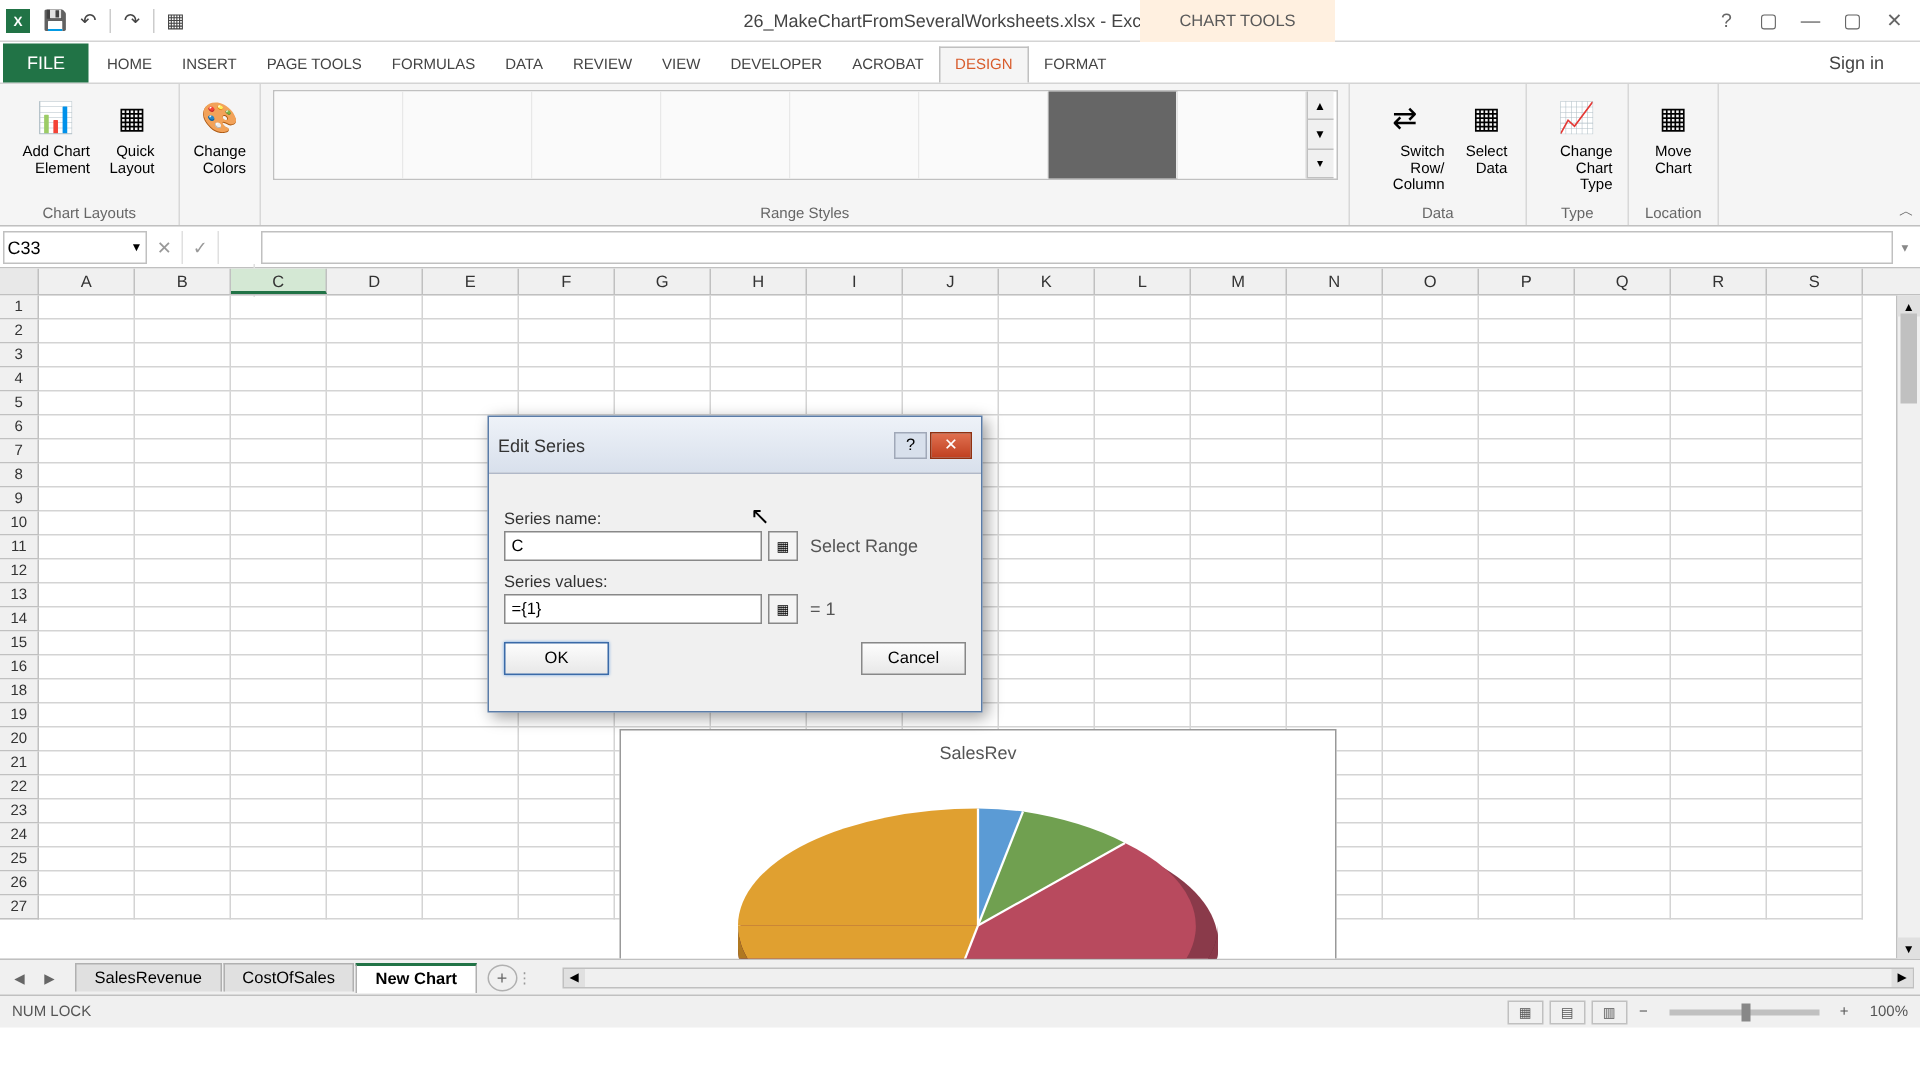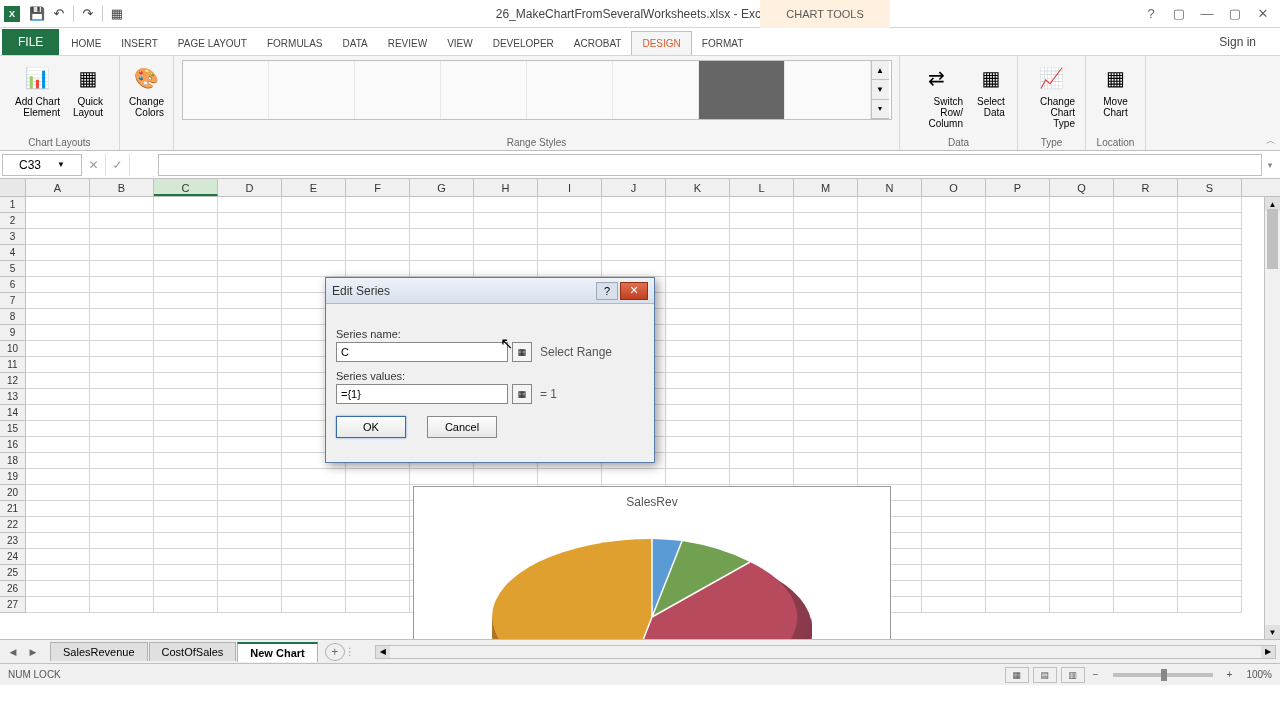--- a/index.html
+++ b/index.html
@@ -34,21 +34,21 @@
 .ribbon-btn .label { font-size: 10px; text-align: right; line-height: 11px; margin-top: 2px; }
 .chart-style-gallery { width: 710px; height: 60px; border: 1px solid #c0c0c0; background: #fff; display: flex; position: relative; }
 .style-item { width: 86px; height: 58px; border-right: 1px solid #e8e8e8; background: #fafafa; }
 .style-item.selected { background: #666; }
 .gallery-scroll { width: 18px; background: #f0f0f0; border-left: 1px solid #c0c0c0; display: flex; flex-direction: column; }
 .gallery-scroll div { flex: 1; display: flex; align-items: center; justify-content: center; font-size: 8px; border-bottom: 1px solid #c0c0c0; }
 .collapse-ribbon { position: absolute; right: 4px; bottom: 2px; font-size: 10px; color: #666; cursor: pointer; }
 
 
 .formula-bar { height: 28px; background: #fff; border-bottom: 1px solid #c0c0c0; display: flex; align-items: center; padding: 2px; }
-.name-box { width: 80px; height: 22px; border: 1px solid #c0c0c0; padding: 2px 16px; font-size: 12px; display: flex; align-items: center; justify-content: space-between; }
+.name-box { width: 96px; height: 22px; border: 1px solid #c0c0c0; padding: 2px 2px; font-size: 12px; display: flex; align-items: center; justify-content: space-between; }
 .fb-btn { width: 24px; height: 22px; display: flex; align-items: center; justify-content: center; font-size: 12px; color: #999; border-right: 1px solid #e0e0e0; }
 .formula-input { flex: 1; height: 22px; border: 1px solid #c0c0c0; margin-left: 4px; padding: 2px 6px; font-size: 12px; }
 
 
 .grid-container { position: relative; height: 460px; overflow: hidden; }
 .col-headers { height: 18px; display: flex; background: #f0f0f0; border-bottom: 1px solid #c0c0c0; }
 .corner { width: 26px; border-right: 1px solid #c0c0c0; background: #e8e8e8; }
 .col-header { width: 64px; border-right: 1px solid #c0c0c0; text-align: center; font-size: 11px; color: #333; line-height: 18px; }
 .col-header.selected { background: #d4e8d4; border-bottom: 2px solid #217346; }
 .rows { }
@@ -59,31 +59,31 @@
 .vscroll .thumb { position: absolute; top: 12px; left: 2px; right: 2px; height: 60px; background: #c0c0c0; }
 .vscroll .arrow { position: absolute; left: 0; right: 0; height: 14px; background: #e0e0e0; display: flex; align-items: center; justify-content: center; font-size: 8px; }
 
 
 .chart-obj { position: absolute; left: 413px; top: 307px; width: 478px; height: 288px; background: #fff; border: 1px solid #999; }
 .chart-title { text-align: center; font-size: 12px; color: #555; padding: 8px; }
 .pie-container { position: relative; width: 100%; height: 210px; display: flex; align-items: center; justify-content: center; }
 
 
 .dialog { position: absolute; left: 325px; top: 98px; width: 330px; background: #f0f0f0; border: 1px solid #5a7ca8; box-shadow: 3px 3px 10px rgba(0,0,0,0.4); }
-.dialog-titlebar { height: 26px; background: linear-gradient(#eef2f8, #d8e0ec); display: flex; align-items: center; padding: 0 6px; border-bottom: 1px solid #b0b8c8; }
+.dialog-titlebar { height: 38px; background: linear-gradient(#eef2f8, #d8e0ec); display: flex; align-items: center; padding: 0 6px; border-bottom: 1px solid #b0b8c8; }
 .dialog-title { flex: 1; font-size: 12px; color: #333; }
 .dlg-help { width: 22px; height: 18px; background: #d8e0ec; border: 1px solid #a0a8b8; display: flex; align-items: center; justify-content: center; font-size: 11px; margin-right: 2px; cursor: pointer; }
 .dlg-close { width: 28px; height: 18px; background: linear-gradient(#e07050, #c04020); border: 1px solid #903010; color: #fff; display: flex; align-items: center; justify-content: center; font-size: 11px; cursor: pointer; }
 .dialog-body { padding: 24px 10px; font-size: 11px; }
 .dlg-label { display: block; margin-bottom: 2px; color: #333; }
 .dlg-row { display: flex; align-items: center; margin-bottom: 8px; gap: 4px; }
 .dlg-input { flex: 1; max-width: 172px; height: 20px; border: 1px solid #888; padding: 2px 4px; font-size: 11px; background: #fff; }
 .range-btn { width: 20px; height: 20px; border: 1px solid #888; background: #f4f4f4; display: flex; align-items: center; justify-content: center; font-size: 9px; cursor: pointer; }
 .dlg-hint { font-size: 12px; color: #555; margin-left: 4px; }
-.dlg-buttons { display: flex; justify-content: flex-start; gap: 21px; padding-top: 4px; }
+.dlg-buttons { display: flex; justify-content: space-between; gap: 4px; padding-top: 4px; }
 .dlg-btn { width: 70px; height: 22px; border: 1px solid #888; background: linear-gradient(#fdfdfd, #e8e8e8); font-size: 11px; cursor: pointer; }
 .dlg-btn.primary { border: 1px solid #3a6aa8; box-shadow: 0 0 2px #6aa0e0; }
 
 
 .cursor { position: absolute; left: 500px; top: 155px; font-size: 16px; pointer-events: none; z-index: 100; }
 
 
 .sheet-bar { height: 24px; background: #f0f0f0; border-top: 1px solid #c0c0c0; display: flex; align-items: center; padding: 0 4px; }
 .sheet-nav { display: flex; gap: 2px; margin-right: 8px; }
 .sheet-nav-btn { width: 18px; height: 16px; display: flex; align-items: center; justify-content: center; font-size: 9px; color: #666; cursor: pointer; }
@@ -119,21 +119,21 @@
     <div class="win-btn">—</div>
     <div class="win-btn">▢</div>
     <div class="win-btn">✕</div>
   </div>
 </div>
 
 <div class="ribbon-tabs">
   <div class="file-tab">FILE</div>
   <div class="tab">HOME</div>
   <div class="tab">INSERT</div>
-  <div class="tab">PAGE LAYOUT</div>
+  <div class="tab">PAGE TOOLS</div>
   <div class="tab">FORMULAS</div>
   <div class="tab">DATA</div>
   <div class="tab">REVIEW</div>
   <div class="tab">VIEW</div>
   <div class="tab">DEVELOPER</div>
   <div class="tab">ACROBAT</div>
   <div class="tab context active design-active">DESIGN</div>
   <div class="tab context">FORMAT</div>
   <div class="sign-in">Sign in</div>
 </div>

